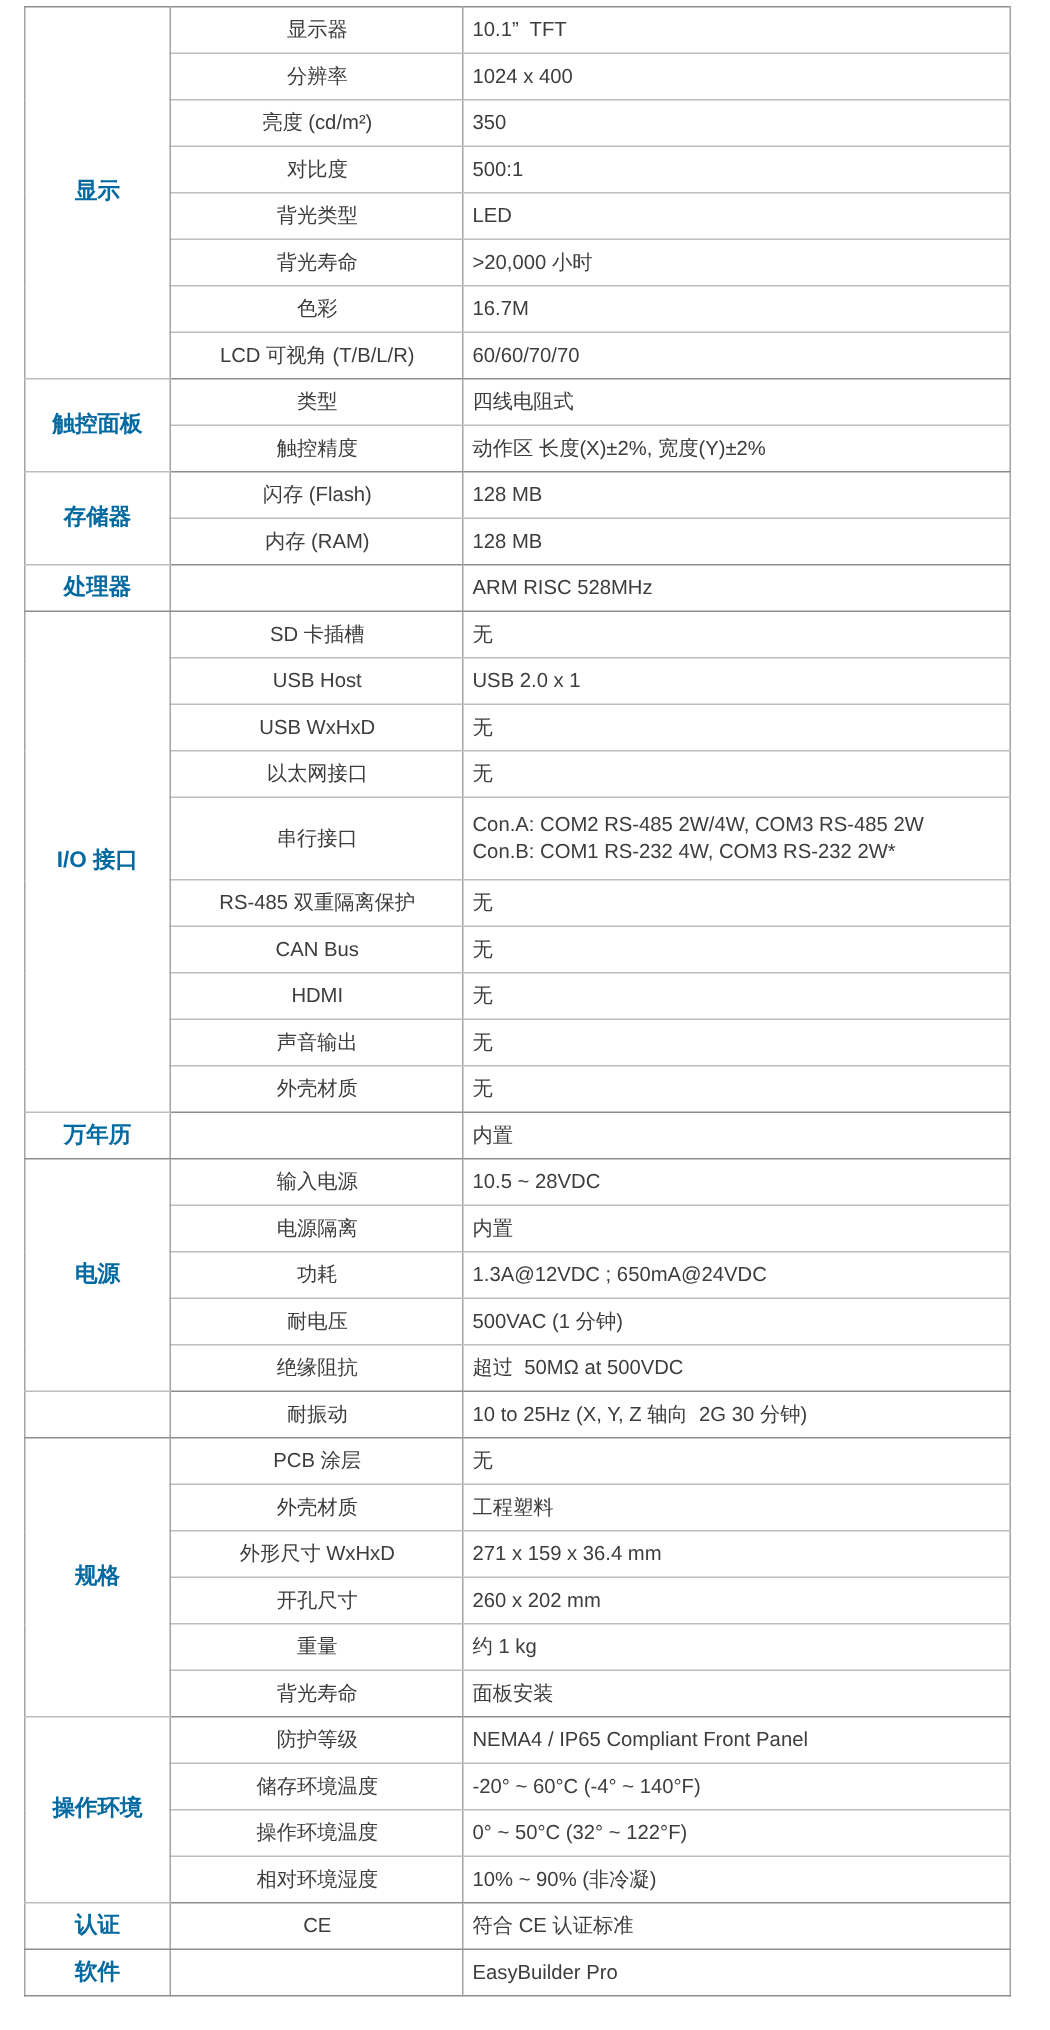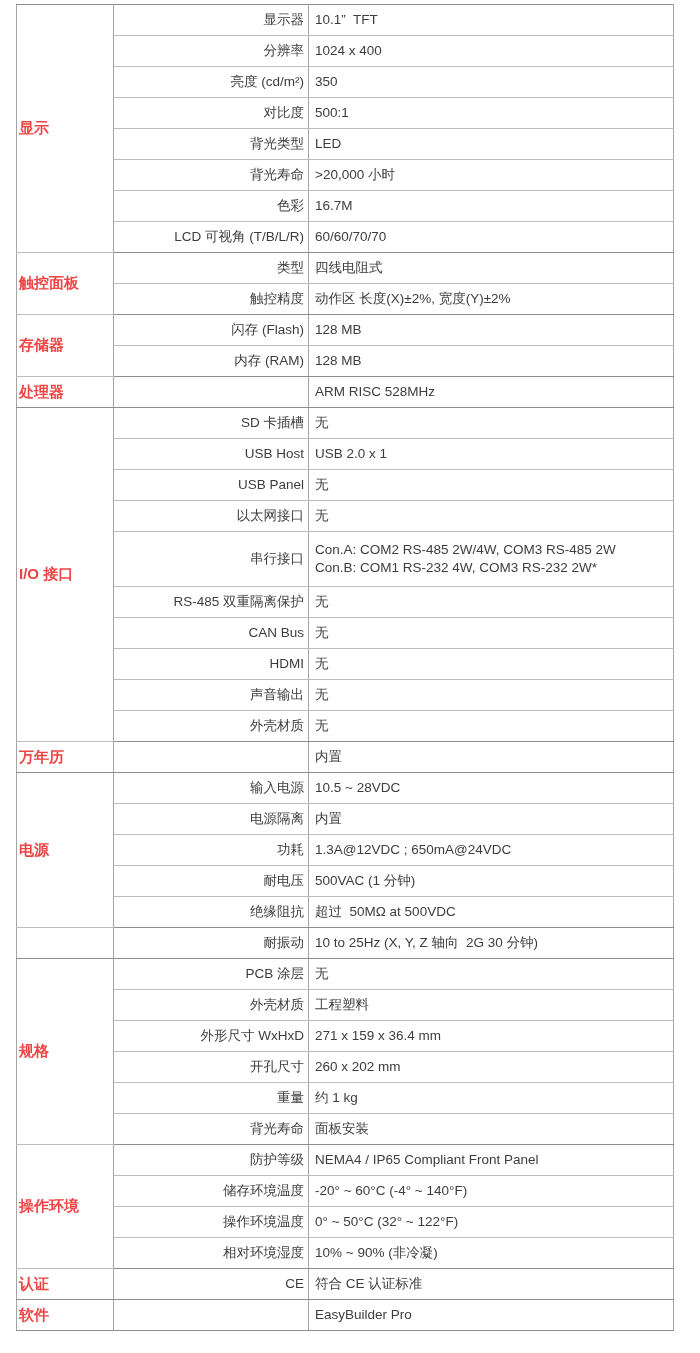--- a/index.html
+++ b/index.html
@@ -37,29 +37,29 @@
     border-right-color: #a4a4a4;
     font-size: 13.5px;
     line-height: 1.35;
     vertical-align: middle;
     overflow: hidden;
   }
   tr.group-start td { border-top-color: #8d8d8d; }
   tr.group-end td   { border-bottom-color: #8d8d8d; margin-top: 40px; }
 
   td.cat {
-    text-align: left;
+    text-align: center;
     font-weight: bold;
     font-size: 15px;
-    color: #ef4444;
+    color: #0369a1;
     padding: 0 2px;
     white-space: pre-wrap;
   }
   td.lbl {
-    text-align: right;
+    text-align: center;
     padding: 0 4px 0 5px;
     white-space: pre-wrap;
   }
   td.val {
     text-align: left;
     padding: 0 6px;
     white-space: pre-wrap;
   }
 </style>
 </head>
@@ -132,21 +132,21 @@
         <tr class="spec-row group-start">
           <td class="cat" rowspan="10">I/O 接口</td>
           <td class="lbl">SD 卡插槽</td>
           <td class="val">无</td>
         </tr>
         <tr class="spec-row">
           <td class="lbl">USB Host</td>
           <td class="val">USB 2.0 x 1</td>
         </tr>
         <tr class="spec-row">
-          <td class="lbl">USB Panel</td>
+          <td class="lbl">USB WxHxD</td>
           <td class="val">无</td>
         </tr>
         <tr class="spec-row">
           <td class="lbl">以太网接口</td>
           <td class="val">无</td>
         </tr>
         <tr class="spec-row tall">
           <td class="lbl">串行接口</td>
           <td class="val"><div>Con.A: COM2 RS-485 2W/4W, COM3 RS-485 2W</div><div>Con.B: COM1 RS-232 4W, COM3 RS-232 2W*</div></td>
         </tr>

